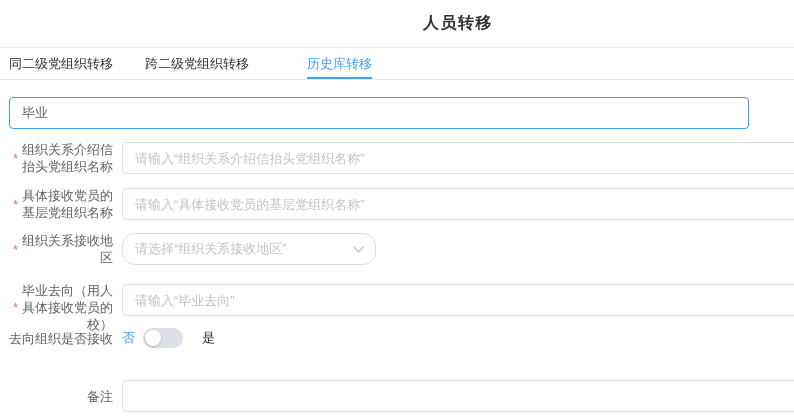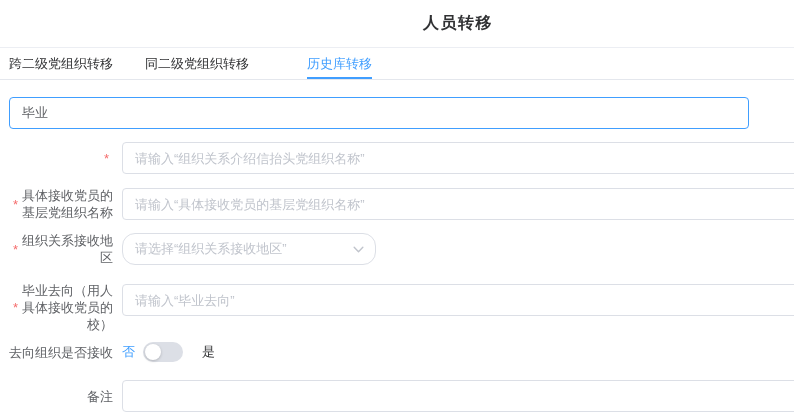--- a/index.html
+++ b/index.html
@@ -51,43 +51,45 @@
   .on-lab  { font-size:13px; color:#303133; margin-left:19px; }
   .switch {
     width:40px; height:20px; border-radius:10px; background:var(--border,#dcdfe6);
     position:relative; margin-left:8px; cursor:pointer;
   }
   .switch .knob {
     position:absolute; left:2px; top:2px; width:16px; height:16px;
     border-radius:50%; background:#fff; box-shadow:0 1px 3px rgba(0,0,0,.2);
   }
   .r0{top:97px;} .r1{top:142px;} .r2{top:188px;} .r3{top:233px;}
-  .r4{top:284px;} .r5{top:342px;height:20px;} .r6{top:380px;}
+  .r4{top:284px;} .r5{top:328px;height:20px;} .r6{top:380px;}
   .r4 .lbl{ margin-top:14px; }
 </style>
 </head>
 <body>
 
 <div class="title">人员转移</div>
 
 <div class="tabbar">
+  <div class="tab">同二级党组织转移</div>
   <div class="tab">跨二级党组织转移</div>
-  <div class="tab">同二级党组织转移</div>
   <div class="tab active">历史库转移</div>
 </div>
 
 <div class="row r0">
   <div class="ctl">
     <input class="txtin focused" value="毕业" style="">
   </div>
 </div>
 
 <div class="row r1">
   <div class="lbl">
     <span class="req">*</span>
+    <span class="txt">组织关系介绍信
+抬头党组织名称</span>
   </div>
   <div class="ctl">
     <input class="txtin" placeholder="请输入“组织关系介绍信抬头党组织名称”" style="">
   </div>
 </div>
 
 <div class="row r2">
   <div class="lbl">
     <span class="req">*</span>
     <span class="txt">具体接收党员的

